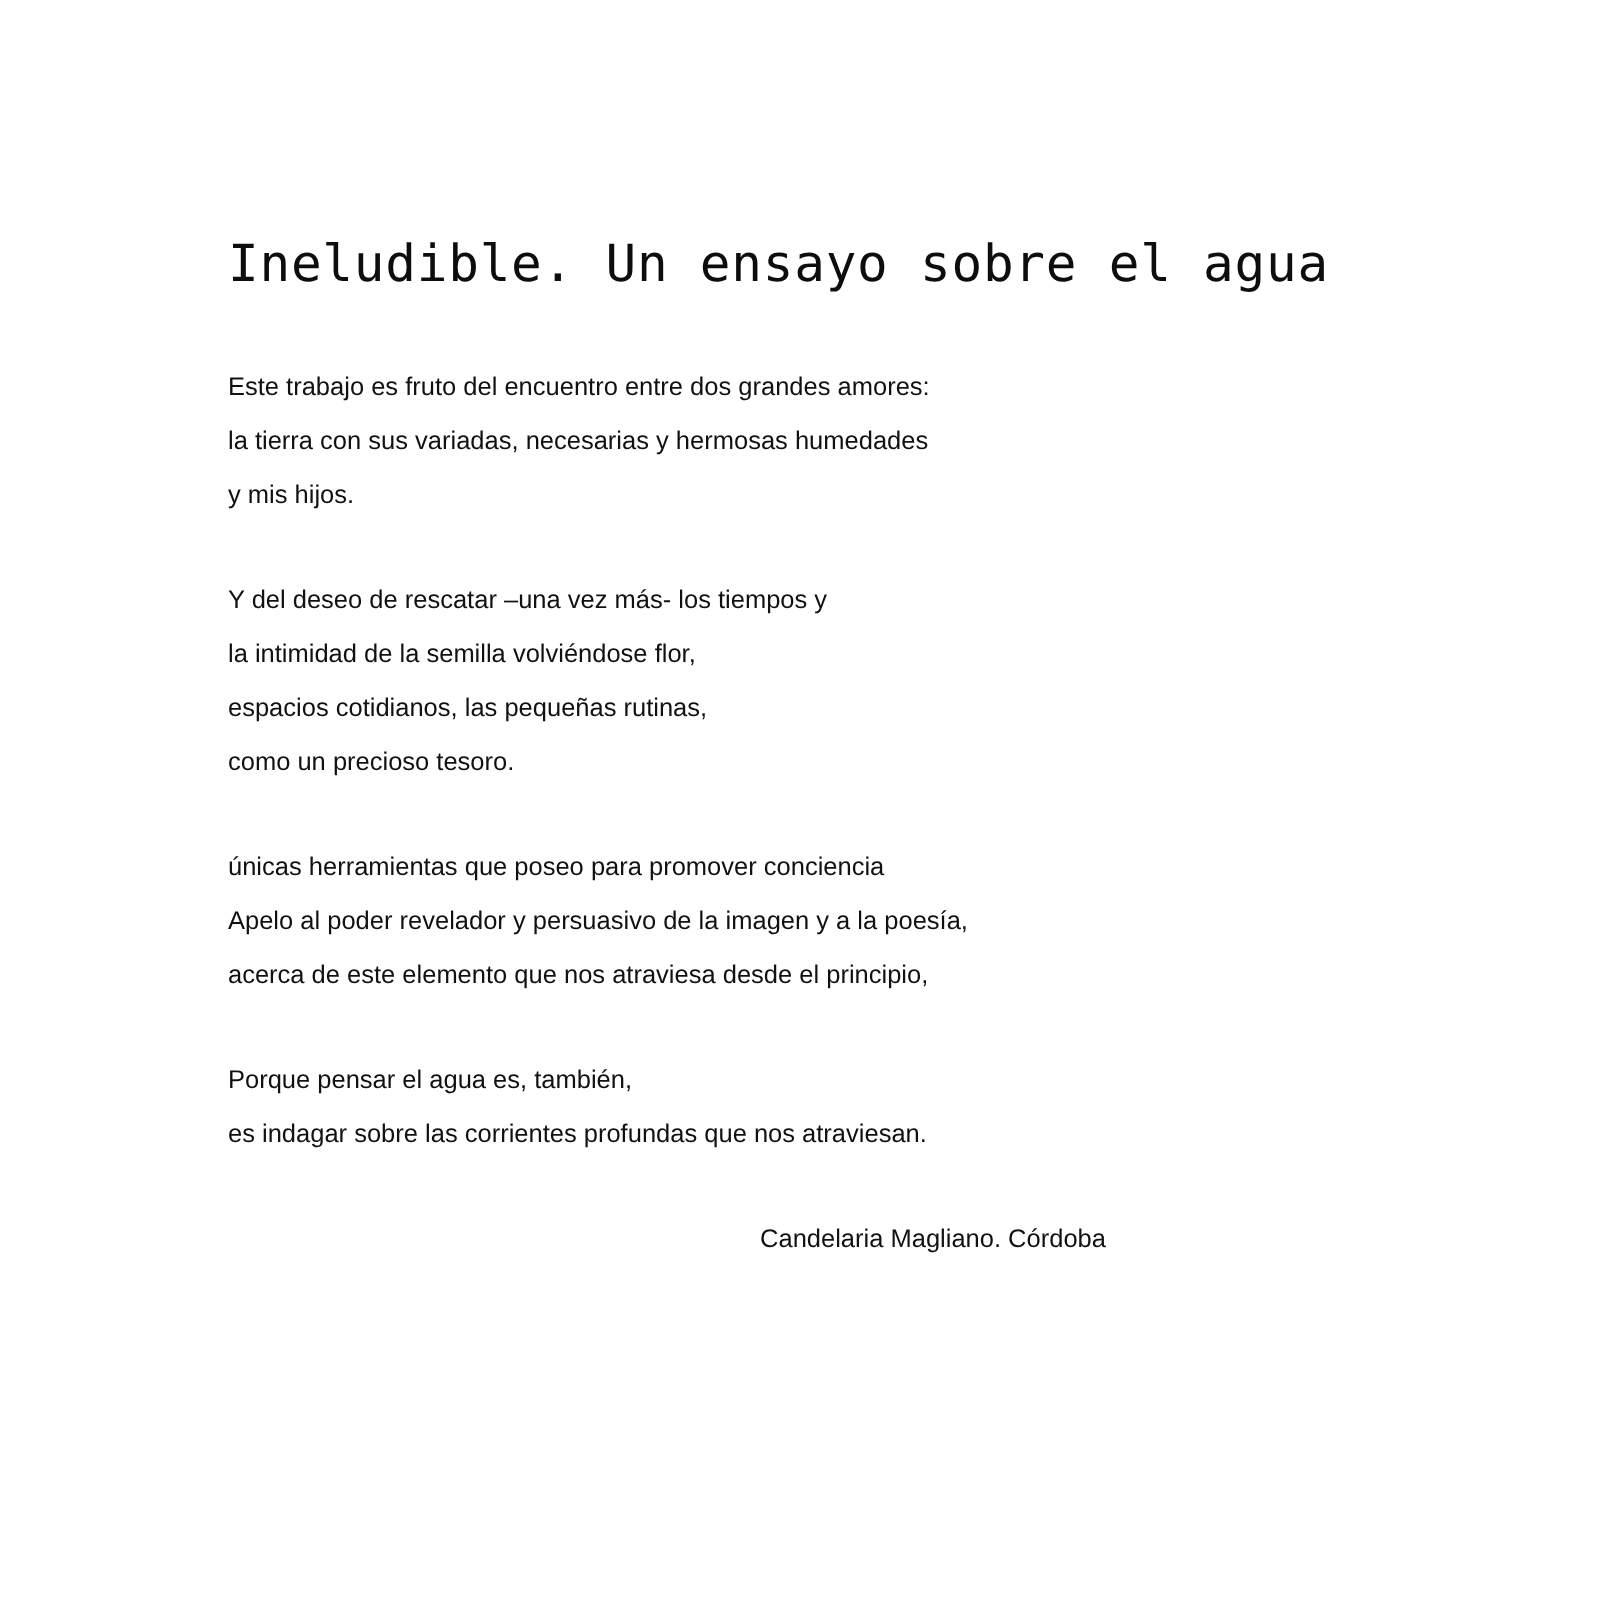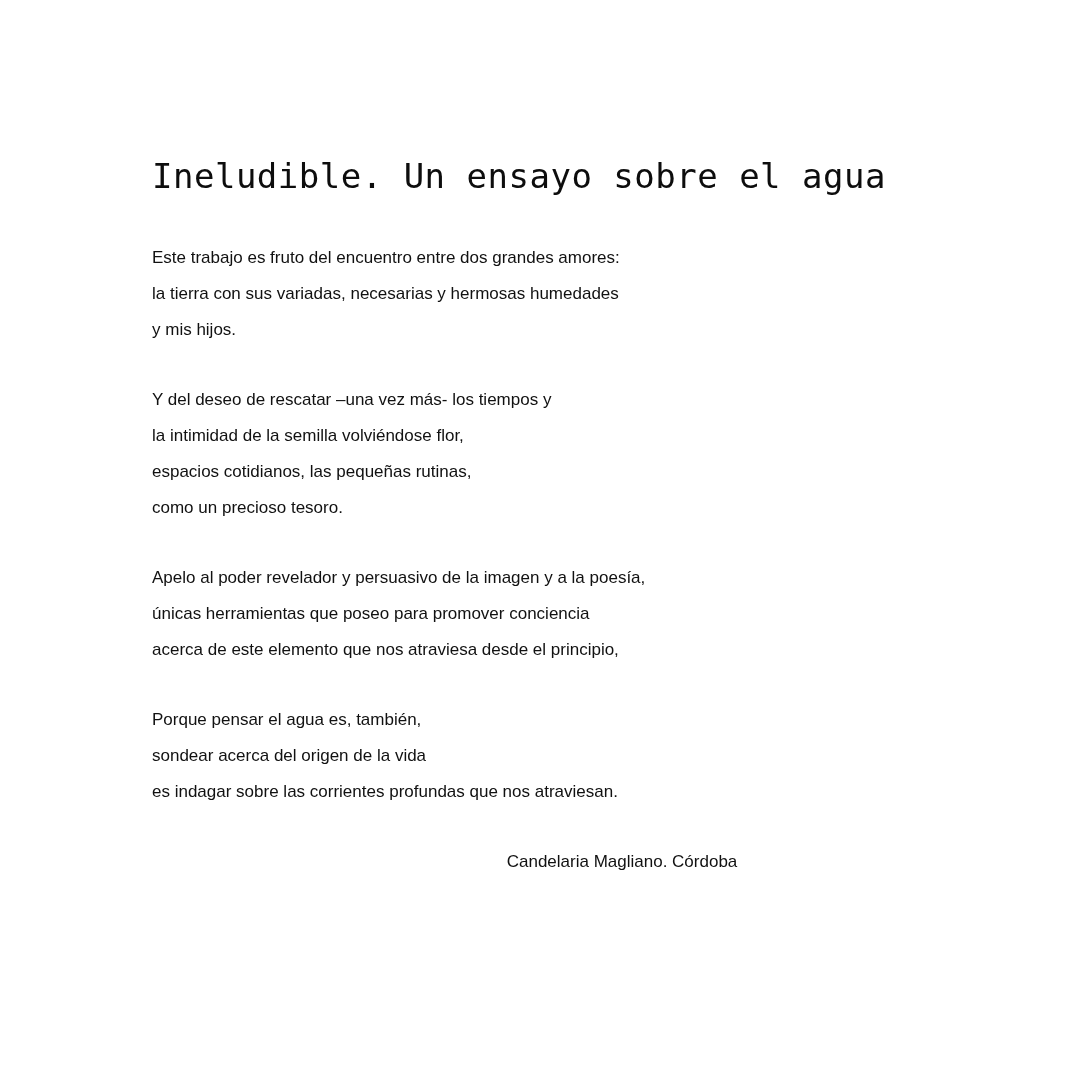--- a/index.html
+++ b/index.html
@@ -71,28 +71,27 @@
     </div>
 
     <div class="stanza">
       <div class="line">Y del deseo de rescatar –una vez más- los tiempos y</div>
       <div class="line">la intimidad de la semilla volviéndose flor,</div>
       <div class="line">espacios cotidianos, las pequeñas rutinas,</div>
       <div class="line">como un precioso tesoro.</div>
     </div>
 
     <div class="stanza">
+      <div class="line">únicas herramientas que poseo para promover conciencia</div>
       <div class="line">Apelo al poder revelador y persuasivo de la imagen y a la poesía,</div>
-      <div class="line">únicas herramientas que poseo para promover conciencia</div>
       <div class="line">acerca de este elemento que nos atraviesa desde el principio,</div>
     </div>
 
     <div class="stanza">
       <div class="line">Porque pensar el agua es, también,</div>
-      <div class="line">sondear acerca del origen de la vida</div>
       <div class="line">es indagar sobre las corrientes profundas que nos atraviesan.</div>
     </div>
 
     <div class="signature">
       <div class="line">Candelaria Magliano. Córdoba</div>
     </div>
 
   </div>
 </div>
 

